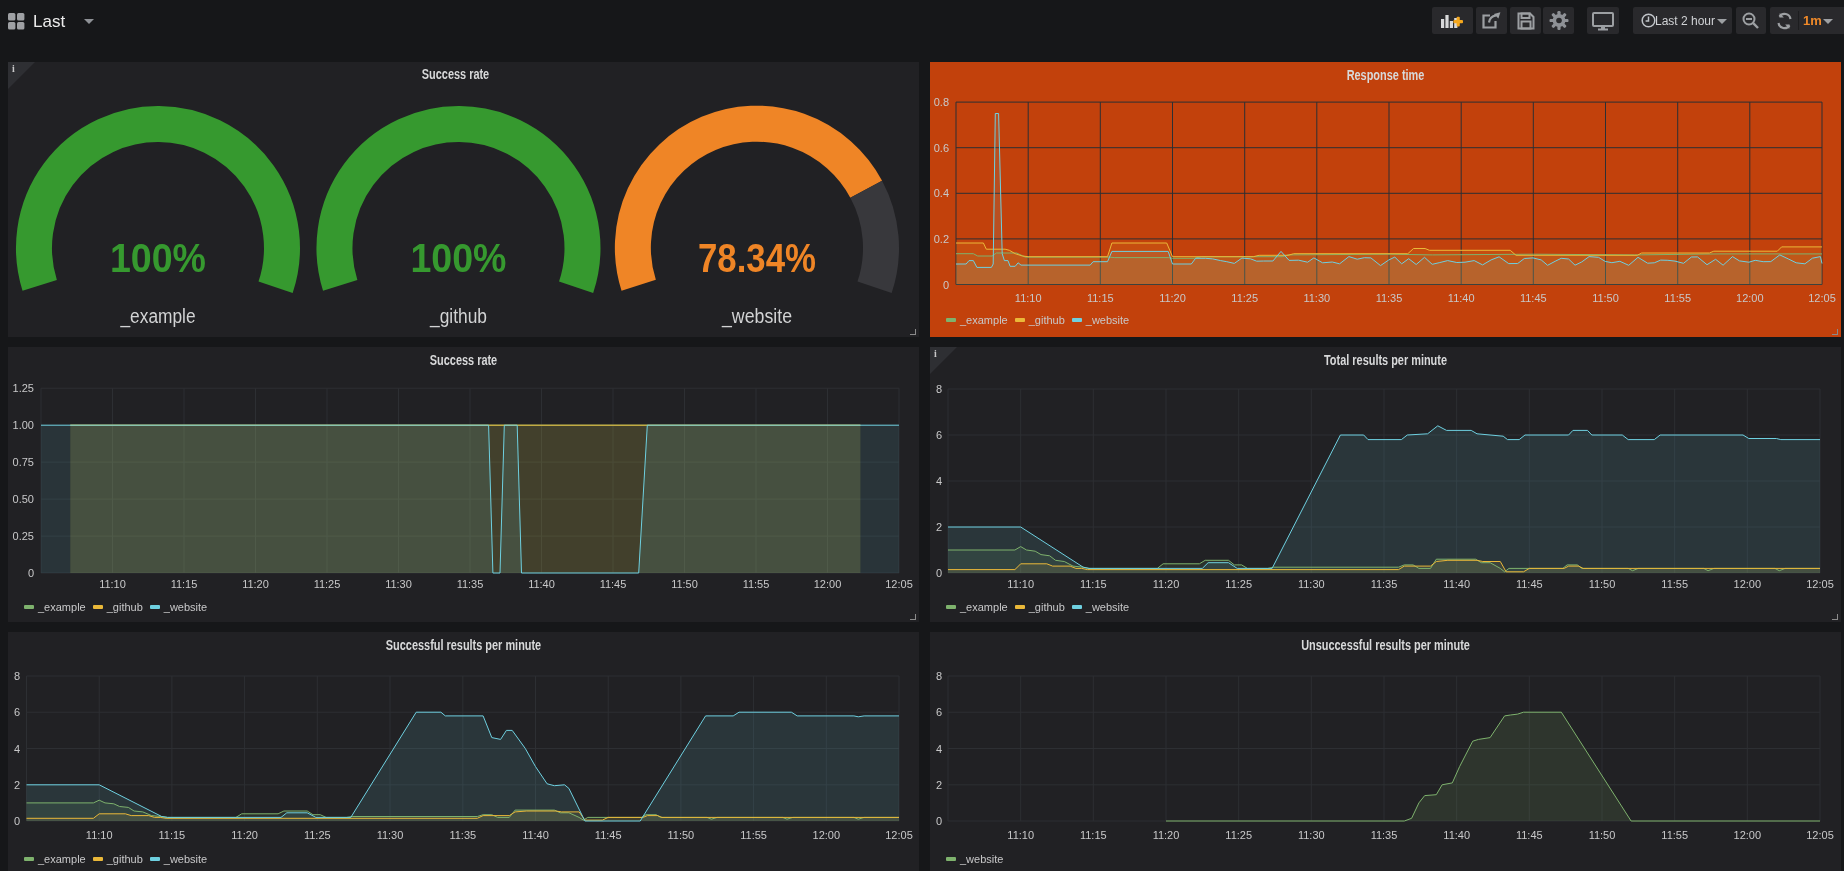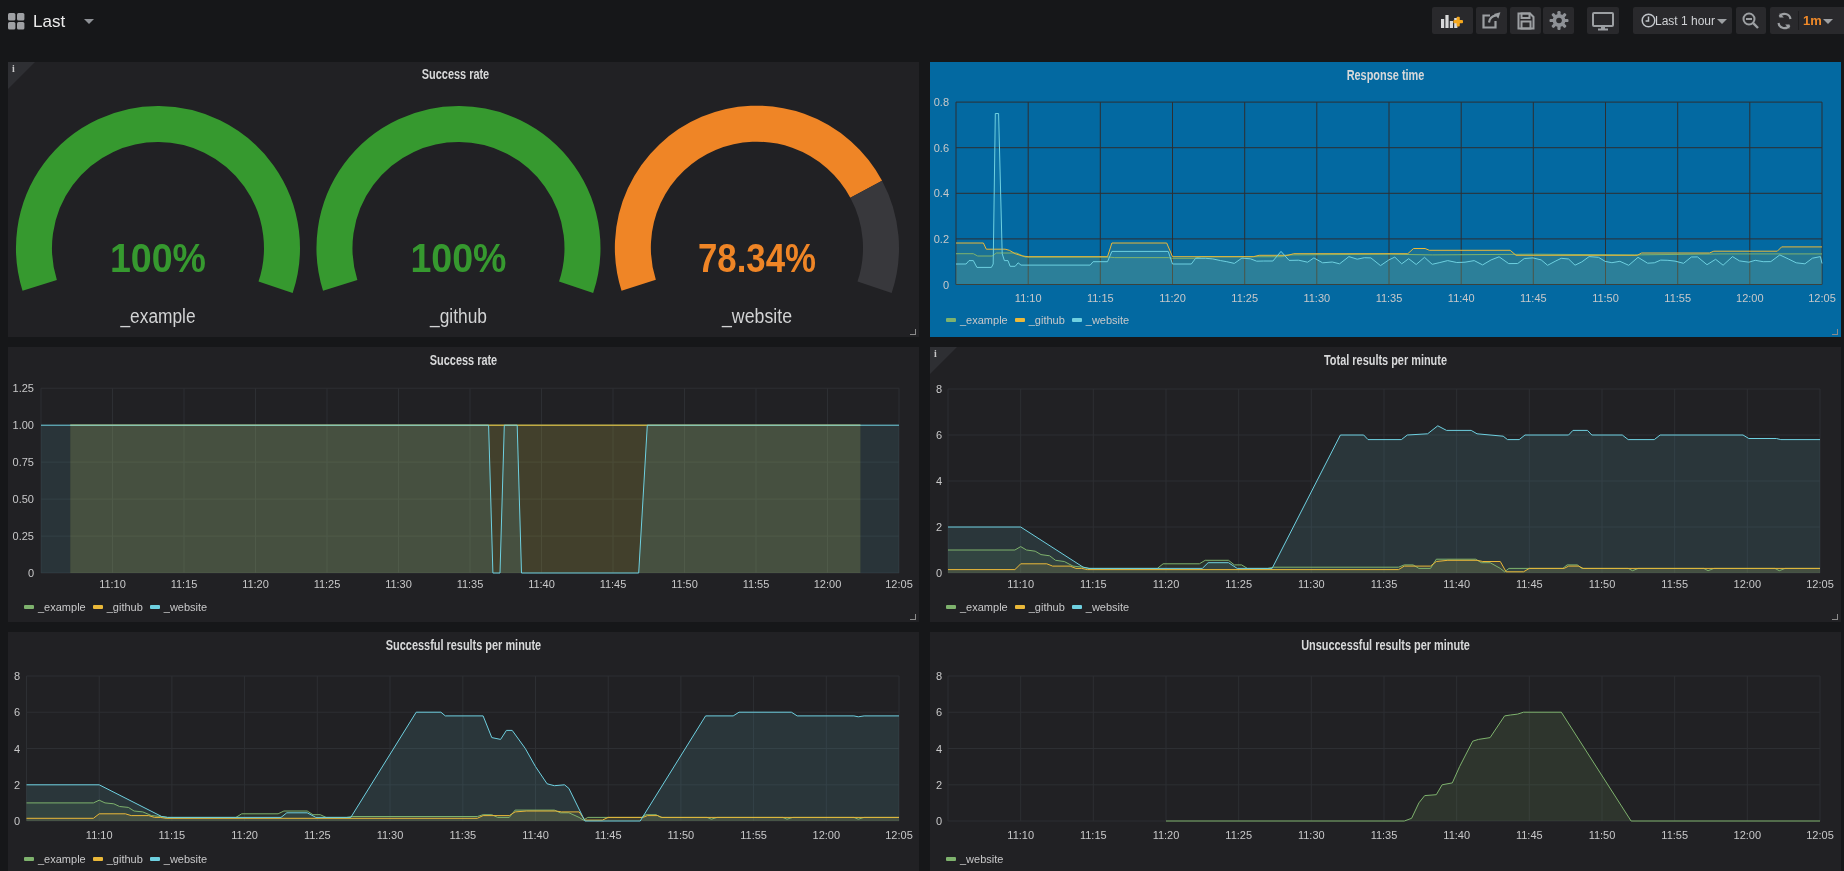--- a/index.html
+++ b/index.html
@@ -57,21 +57,21 @@
       <rect x="1" y="1" width="20" height="13" rx="1" fill="none" stroke="#9da0a3" stroke-width="2"></rect>
       <rect x="9" y="14" width="4" height="3" fill="#9da0a3"></rect>
       <rect x="6" y="16.5" width="10" height="2" fill="#9da0a3"></rect>
     </svg>
   </div>
 <div style="position:absolute;left:1633px;top:7px;width:99px;height:27px;background:#29292c;border-radius:2px">
     <svg width="15" height="15" viewBox="0 0 15 15" style="position:absolute;left:8px;top:6px">
       <circle cx="7.5" cy="7.5" r="6.3" fill="none" stroke="#bfc3c8" stroke-width="1.5"></circle>
       <path d="M7.5 3.6 L7.5 8 L4.6 8" fill="none" stroke="#bfc3c8" stroke-width="1.5"></path>
     </svg>
-    <div style="position:absolute;left:22px;top:7px;font-size:12px;color:#d0d2d5;white-space:nowrap">Last 1 hour</div>
+    <div style="position:absolute;left:22px;top:7px;font-size:12px;color:#d0d2d5;white-space:nowrap">Last 2 hour</div>
     <div style="position:absolute;left:84px;top:12px;width:0;height:0;border-left:5px solid transparent;border-right:5px solid transparent;border-top:5px solid #9da0a3"></div>
   </div>
 <div style="position:absolute;left:1736px;top:7px;width:30px;height:27px;background:#29292c;border-radius:2px">
     <svg width="20" height="20" viewBox="0 0 20 20" style="position:absolute;left:5px;top:4px">
       <circle cx="8" cy="8" r="5.5" fill="none" stroke="#9da0a3" stroke-width="2"></circle>
       <line x1="12.2" y1="12.2" x2="17" y2="17" stroke="#9da0a3" stroke-width="2.4"></line>
       <line x1="5" y1="8" x2="11" y2="8" stroke="#9da0a3" stroke-width="2"></line>
     </svg>
   </div>
 <div style="position:absolute;left:1770px;top:7px;width:80px;height:27px;background:#29292c;border-radius:2px">
@@ -96,21 +96,21 @@
       <text x="450.5" y="210" font-size="40" font-weight="bold" fill="#36992f" text-anchor="middle" textLength="96" lengthAdjust="spacingAndGlyphs">100%</text>
       <path d="M630.7 223.3 A124 124 0 0 1 858.2 127.2" fill="none" stroke="#ef8526" stroke-width="36"></path>
       <path d="M858.2 127.2 A124 124 0 0 1 866.6 225.3" fill="none" stroke="#38383c" stroke-width="36"></path>
       <text x="749" y="210" font-size="40" font-weight="bold" fill="#ef8526" text-anchor="middle" textLength="118" lengthAdjust="spacingAndGlyphs">78.34%</text>
       <text x="150" y="261" font-size="20" fill="#d2d3d4" text-anchor="middle" textLength="75" lengthAdjust="spacingAndGlyphs">_example</text>
       <text x="450.5" y="261" font-size="20" fill="#d2d3d4" text-anchor="middle" textLength="57" lengthAdjust="spacingAndGlyphs">_github</text>
       <text x="749" y="261" font-size="20" fill="#d2d3d4" text-anchor="middle" textLength="70" lengthAdjust="spacingAndGlyphs">_website</text>
     </svg>
     <div style="position:absolute;right:3px;bottom:2px;width:6px;height:6px;border-right:1px solid #8a8a8a;border-bottom:1px solid #8a8a8a"></div>
   </div>
-<div style="position:absolute;left:930px;top:62px;width:911px;height:275px;background:#0369a1;">
+<div style="position:absolute;left:930px;top:62px;width:911px;height:275px;background:#c2410c;">
     <div style="position:absolute;left:0px;top:5px;width:911px;text-align:center;font-size:14px;font-weight:bold;color:#d8d9da;transform:scaleX(0.78)">Response time</div>
     <svg width="911" height="275" style="position:absolute;left:0;top:0">
       <line x1="26.0" y1="40.1" x2="26.0" y2="222.5" stroke="#2d2f33" stroke-width="1"></line>
       <line x1="98.2" y1="40.1" x2="98.2" y2="222.5" stroke="#2d2f33" stroke-width="1"></line>
       <line x1="170.3" y1="40.1" x2="170.3" y2="222.5" stroke="#2d2f33" stroke-width="1"></line>
       <line x1="242.5" y1="40.1" x2="242.5" y2="222.5" stroke="#2d2f33" stroke-width="1"></line>
       <line x1="314.7" y1="40.1" x2="314.7" y2="222.5" stroke="#2d2f33" stroke-width="1"></line>
       <line x1="386.8" y1="40.1" x2="386.8" y2="222.5" stroke="#2d2f33" stroke-width="1"></line>
       <line x1="459.0" y1="40.1" x2="459.0" y2="222.5" stroke="#2d2f33" stroke-width="1"></line>
       <line x1="531.2" y1="40.1" x2="531.2" y2="222.5" stroke="#2d2f33" stroke-width="1"></line>

